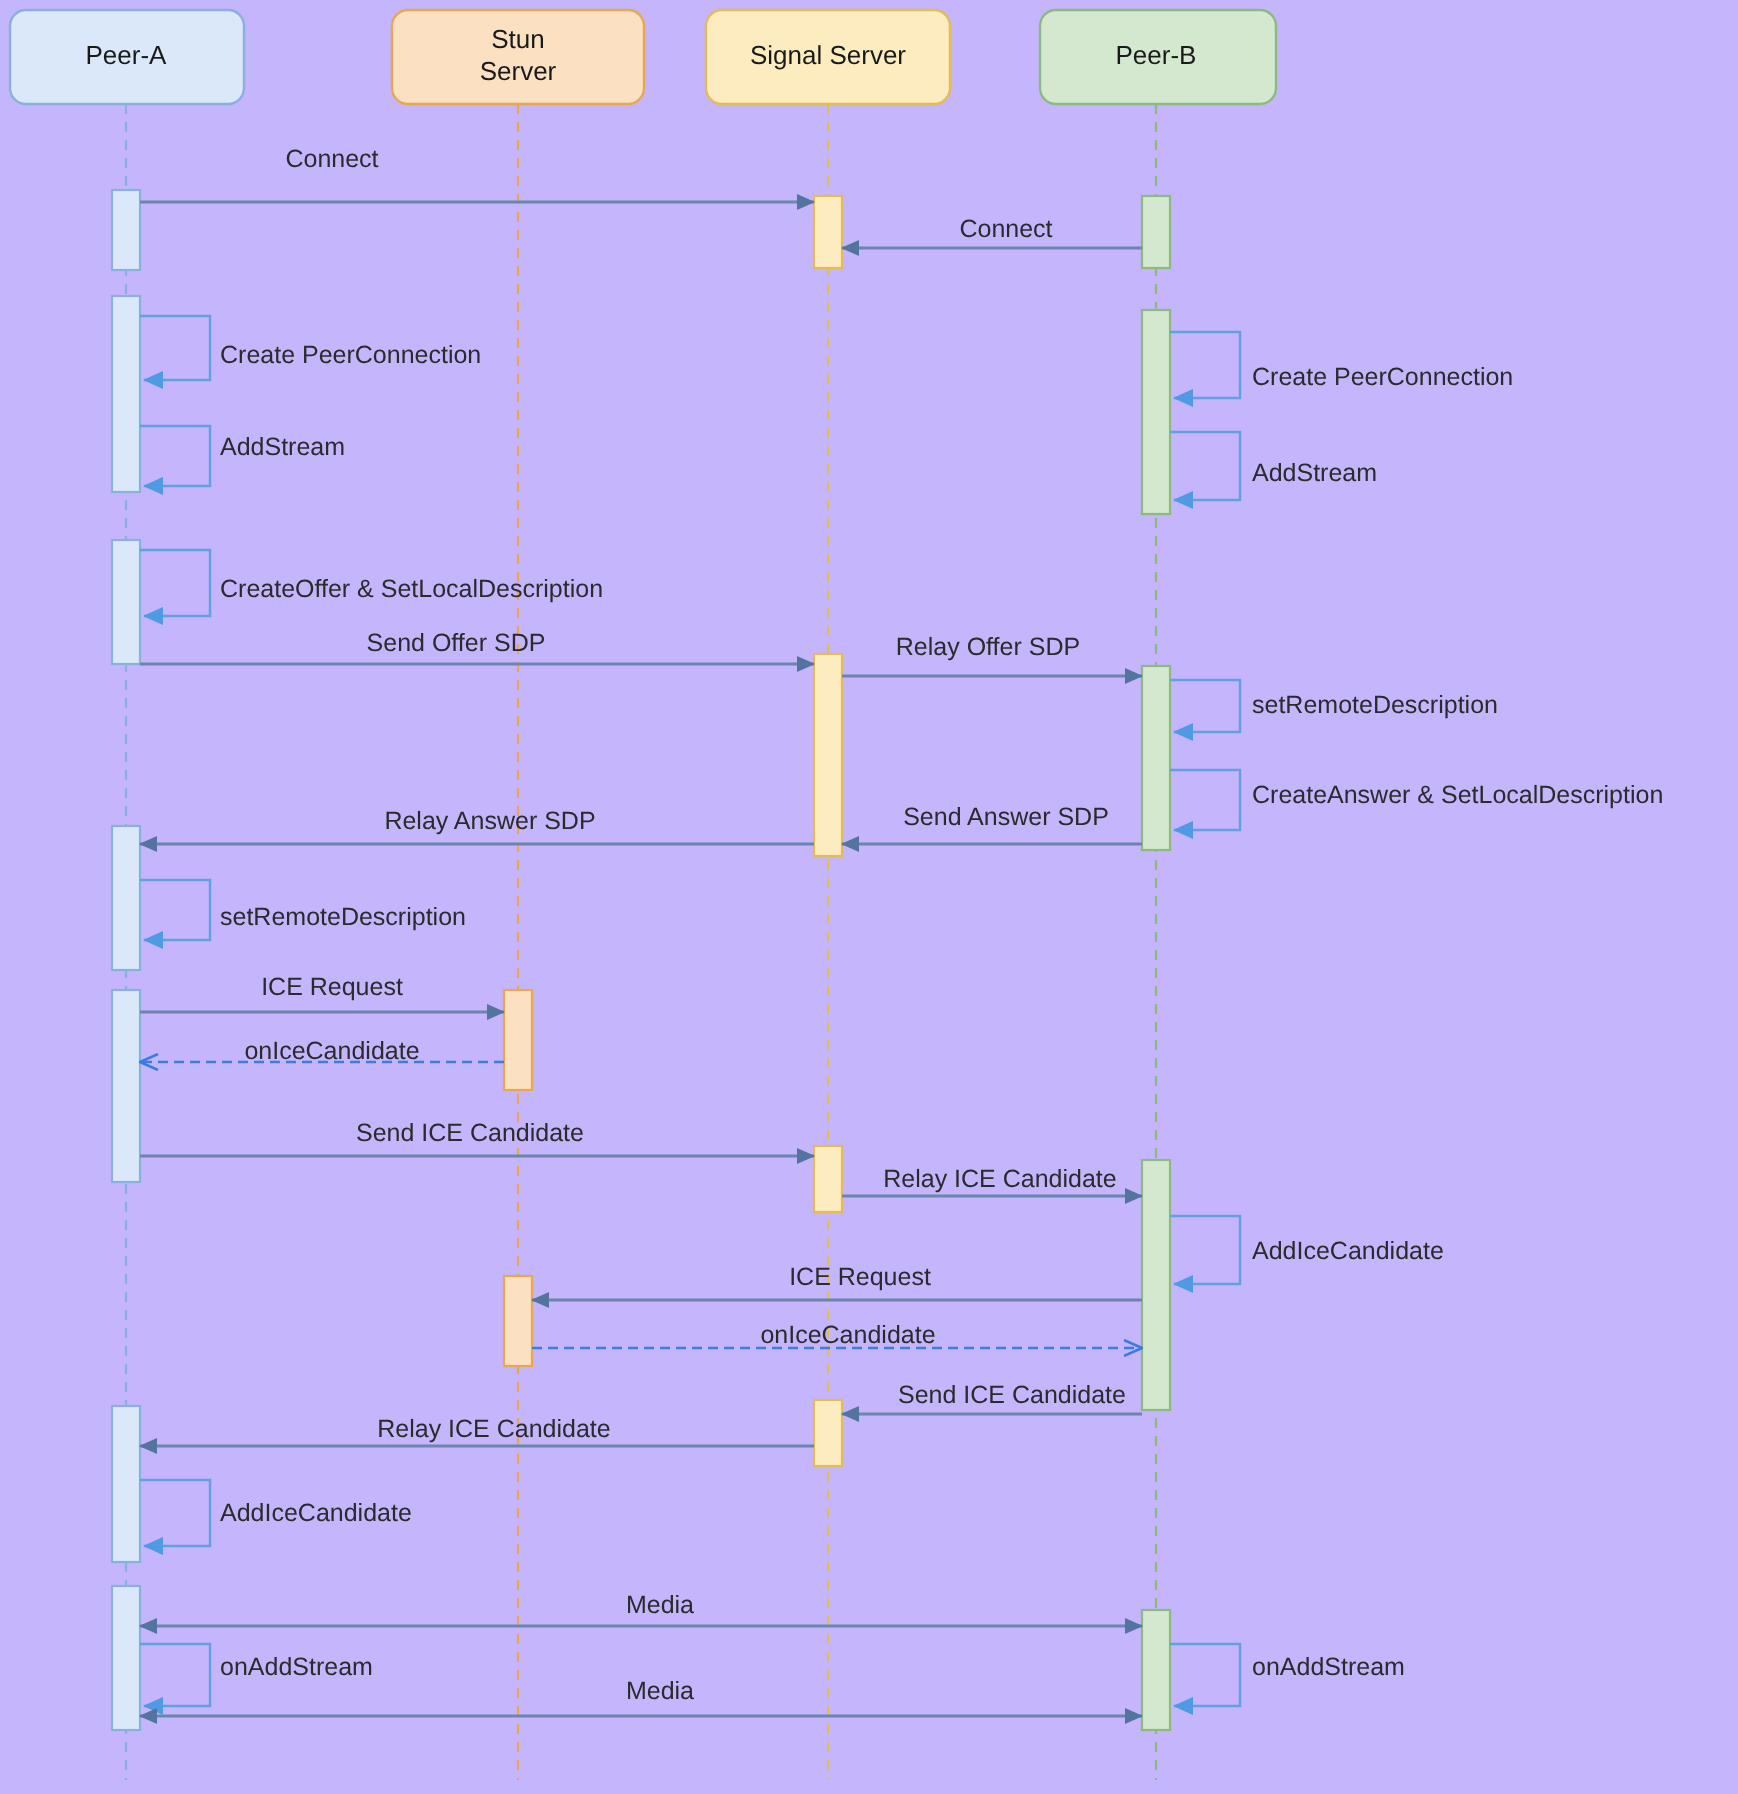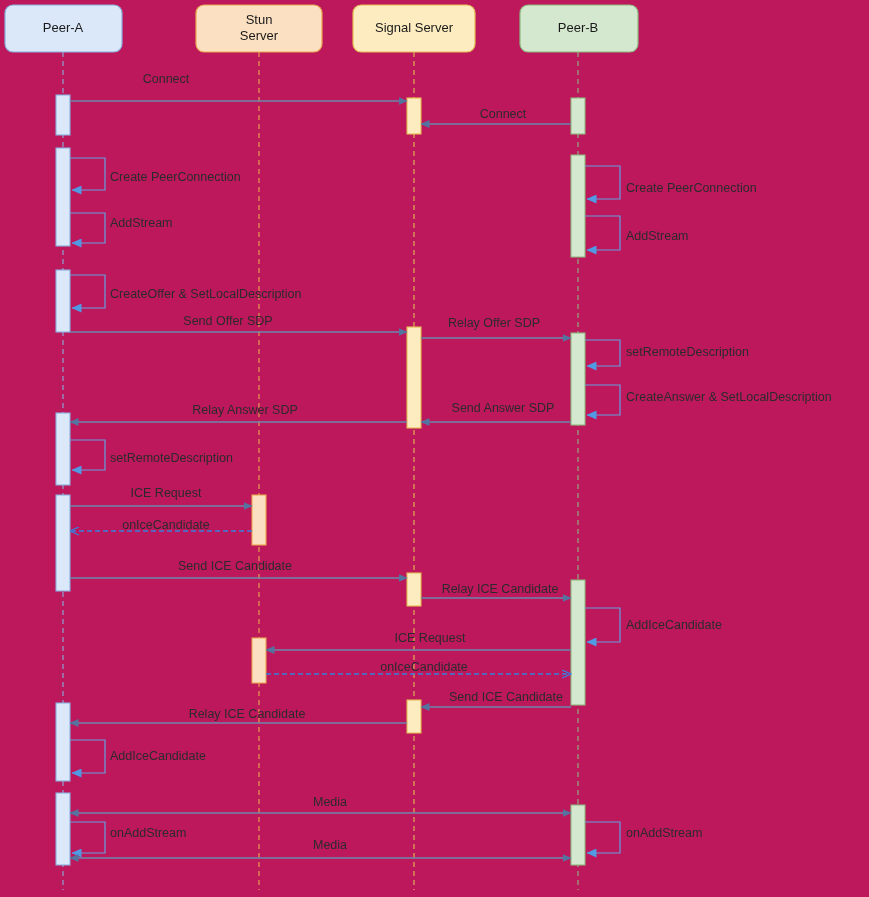--- a/index.html
+++ b/index.html
@@ -5,21 +5,21 @@
 <style>
   html,body{margin:0;padding:0;background:#ffffff;}
   body{
     font-family:"Liberation Sans","DejaVu Sans",sans-serif;
     -webkit-font-smoothing:antialiased;
   }
   #canvas{
     position:relative;
     width:869px;
     height:897px;
-    background:#be185d;
+    background:#c4b5fd;
     overflow:hidden;
   }
   svg#diagram{
     position:absolute;
     left:0; top:0;
     width:869px;
     height:897px;
   }
   .actor-box{
     stroke-width:1.2;

